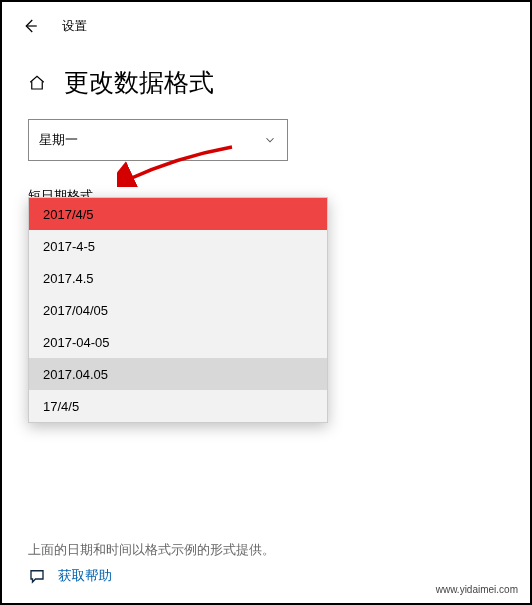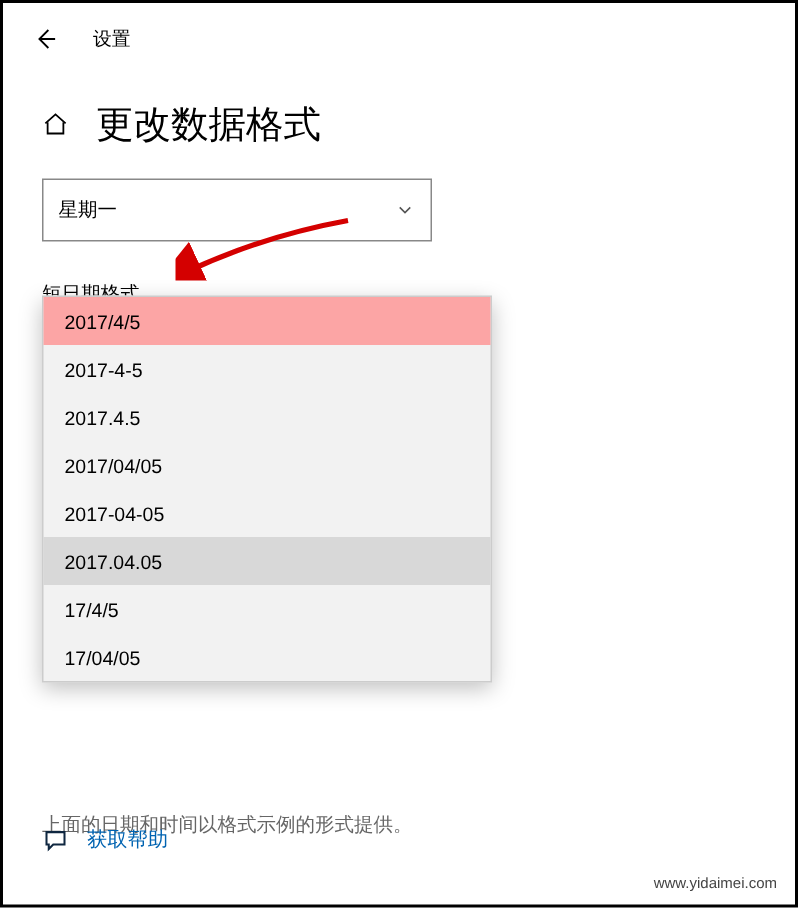--- a/index.html
+++ b/index.html
@@ -84,36 +84,36 @@
     .dropdown-item {
       height: 32px;
       display: flex;
       align-items: center;
       padding: 0 14px;
       font-size: 13px;
       color: #000;
       cursor: pointer;
     }
     .dropdown-item.selected {
-      background: #fca5a5;
+      background: #ef4444;
     }
     .dropdown-item.hovered {
       background: #d8d8d8;
     }
     .hint-text {
       position: absolute;
       left: 26px;
       top: 539px;
       font-size: 13px;
       color: #666;
     }
     .help-row {
       position: absolute;
       left: 26px;
-      bottom: 34px;
+      bottom: 18px;
       display: flex;
       align-items: flex-end;
       gap: 12px;
       cursor: pointer;
     }
     .help-text {
       font-size: 13.5px;
       color: #0063b1;
     }
     .watermark {
@@ -194,21 +194,20 @@
 </div>
 
 <div class="dropdown-list">
   <div class="dropdown-item selected">2017/4/5</div>
   <div class="dropdown-item">2017-4-5</div>
   <div class="dropdown-item">2017.4.5</div>
   <div class="dropdown-item">2017/04/05</div>
   <div class="dropdown-item">2017-04-05</div>
   <div class="dropdown-item hovered">2017.04.05</div>
   <div class="dropdown-item">17/4/5</div>
-  <div class="dropdown-item">17/04/05</div>
 </div>
 
 <div class="hint-text">上面的日期和时间以格式示例的形式提供。</div>
 
 <div class="help-row">
   <svg width="18" height="18" viewBox="0 0 24 24" fill="none" stroke="#0f2740" stroke-width="1.8">
     <path d="M4 5 H20 V16 H10 L6 20 V16 H4 Z"></path>
   </svg>
   <span class="help-text">获取帮助</span>
 </div>

